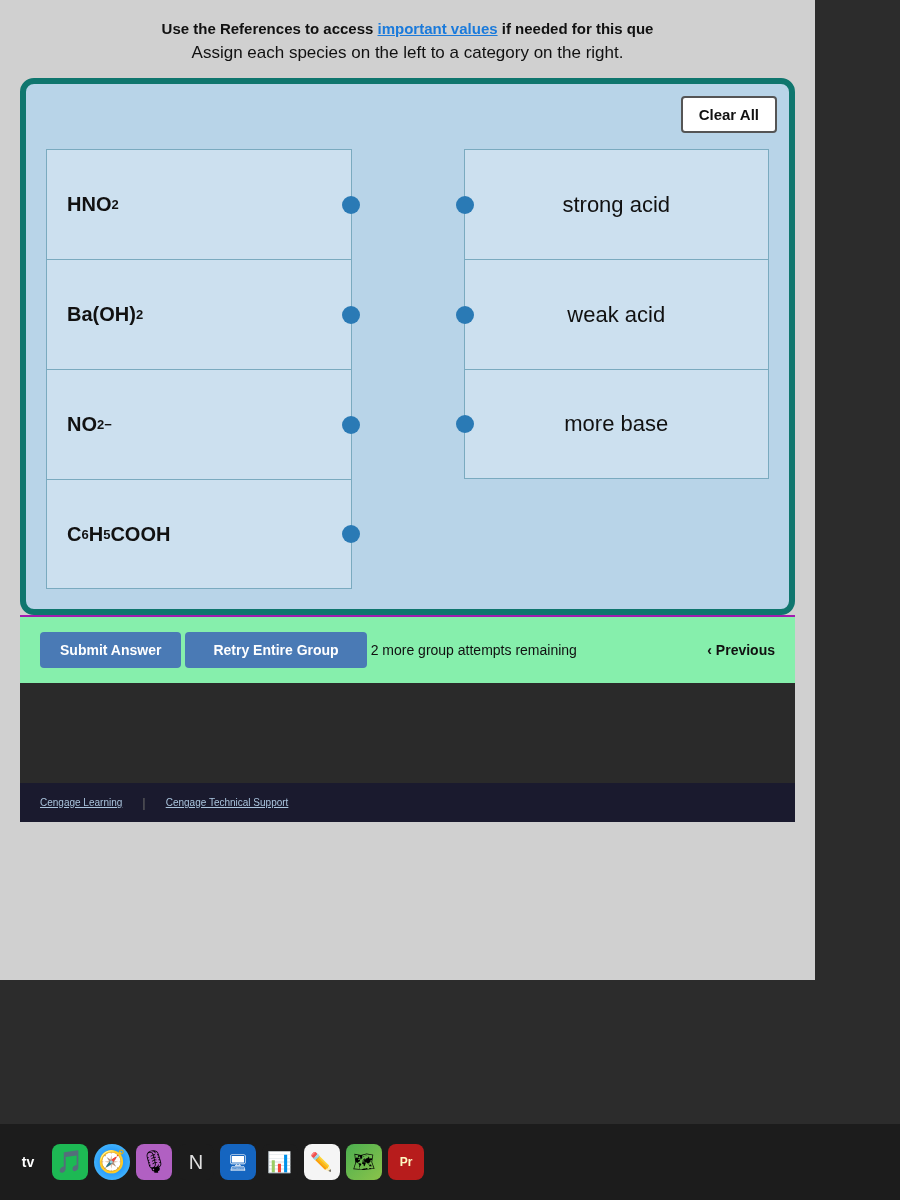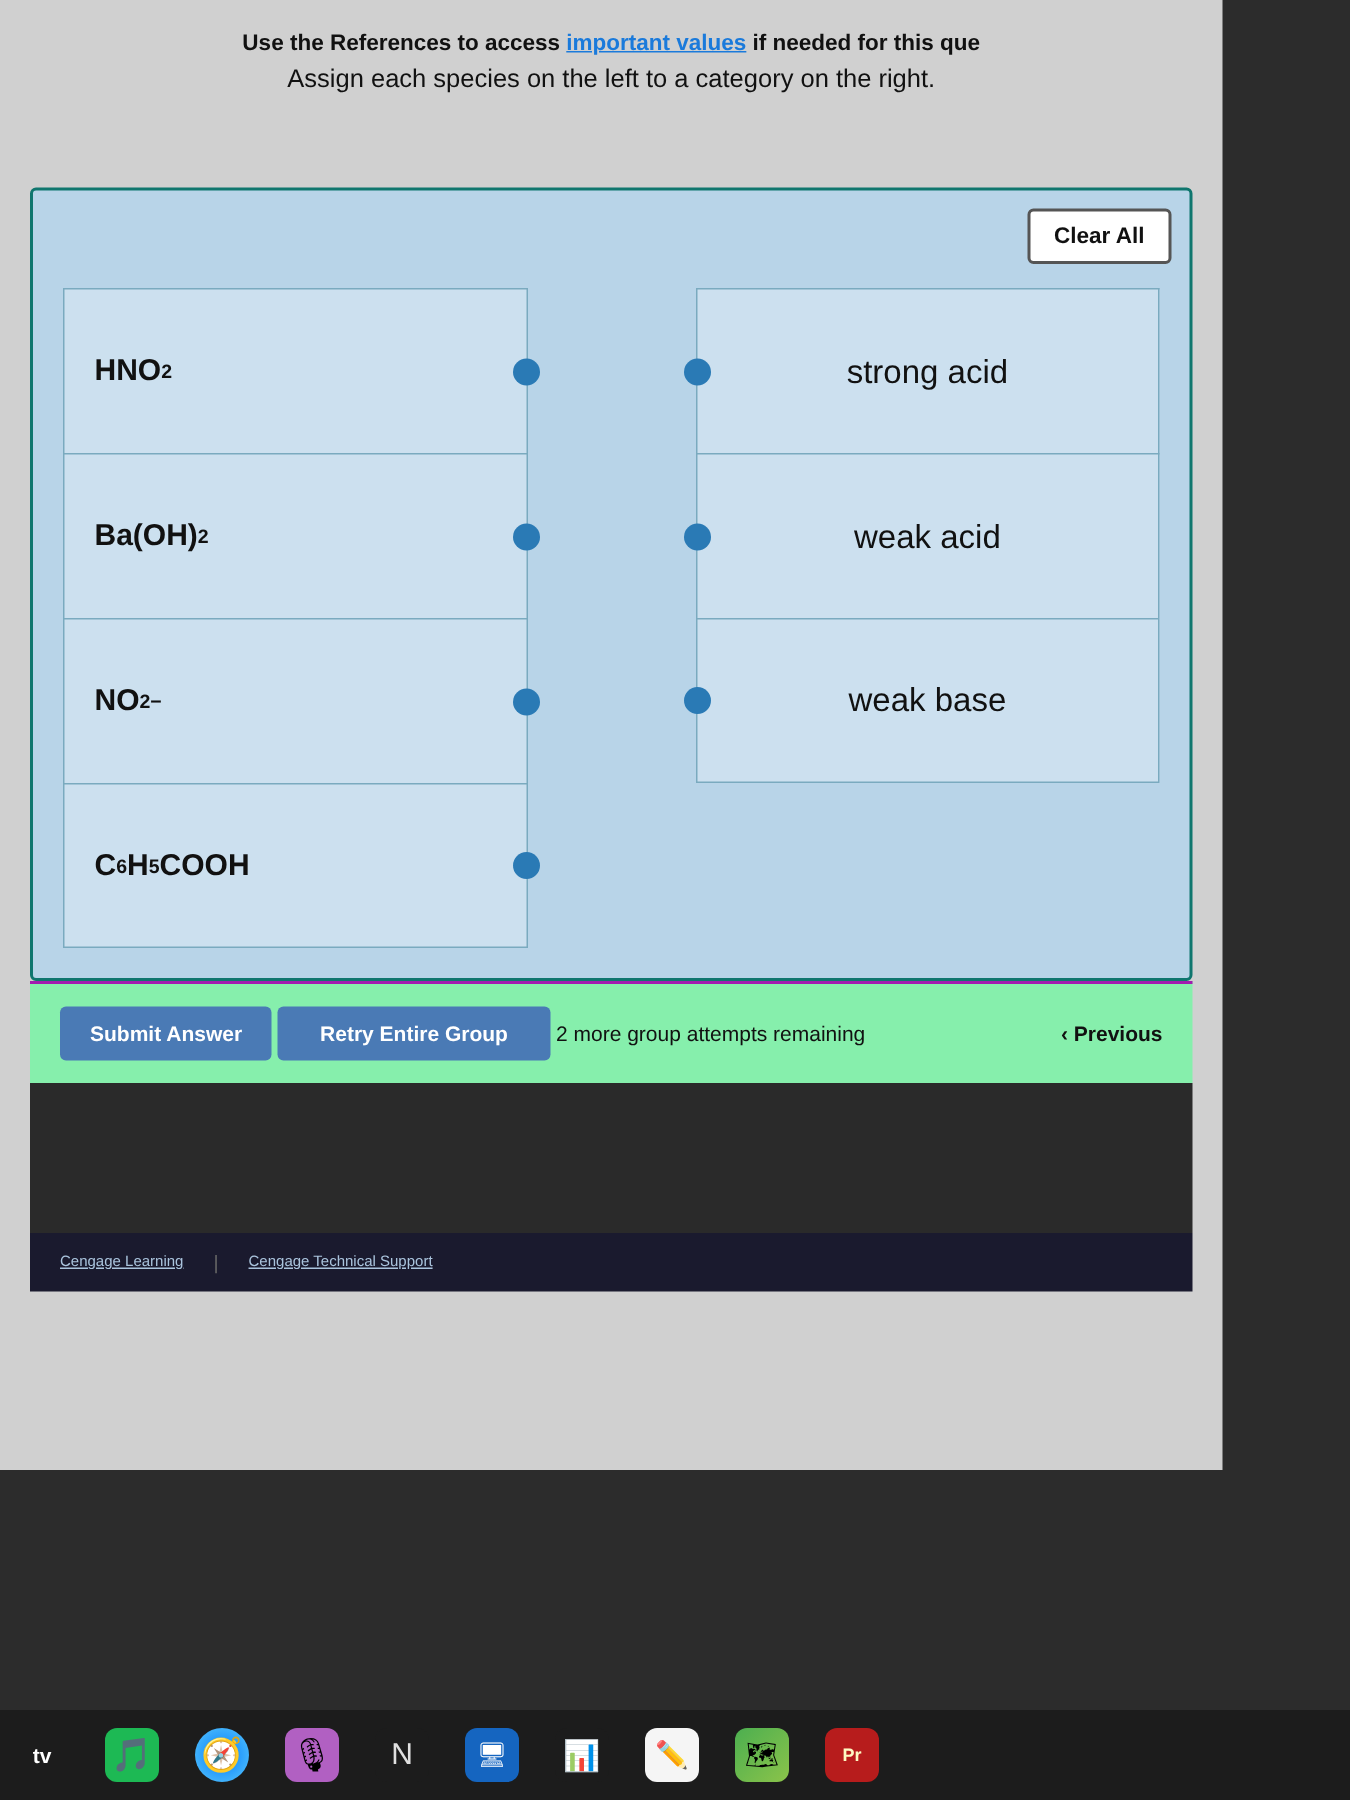--- a/index.html
+++ b/index.html
@@ -32,25 +32,24 @@
       cursor: pointer;
     }
     .header-subtitle {
       font-size: 17px;
       font-weight: normal;
       color: #111;
       margin-bottom: 10px;
     }
     .assignment-container {
       background: #b8d4e8;
-      border: 2px solid #0f766e;
-      border-radius: 4px;
+      border: 6px solid #0f766e;
+      border-radius: 14px;
       padding: 15px 20px 20px 20px;
       position: relative;
-      margin-top: 47px;
     }
     .clear-all-btn {
       position: absolute;
       top: 12px;
       right: 12px;
       background: white;
       border: 2px solid #555;
       border-radius: 4px;
       padding: 8px 16px;
       font-size: 15px;
@@ -197,25 +196,25 @@
       font-size: 10px;
       text-decoration: underline;
       cursor: pointer;
     }
     .footer-sep {
       color: #666;
       font-size: 13px;
     }
     .taskbar {
       background: #1c1c1c;
-      height: 60px;
+      height: 76px;
       display: flex;
       align-items: center;
       padding: 13px 10px;
-      gap: 24px;
+      gap: 6px;
       position: absolute;
       bottom: 0;
       left: 0;
       width: 900px;
     }
     .taskbar-icon {
       width: 36px;
       height: 36px;
       display: flex;
       align-items: center;
@@ -305,21 +304,21 @@
         </div>
 
         <div class="category-box">
           <div class="dot-left"></div>
           <span>weak acid</span>
         </div>
 
 
         <div class="category-box">
           <div class="dot-left"></div>
-          <span>weak base</span>
+          <span>more base</span>
         </div>
 
       </div>
     </div>
   </div>
 
   <div class="bottom-bar">
     <button class="submit-btn">Submit Answer</button>
     <button class="retry-btn">Retry Entire Group</button>
     <span class="attempts-text">2 more group attempts remaining</span>

